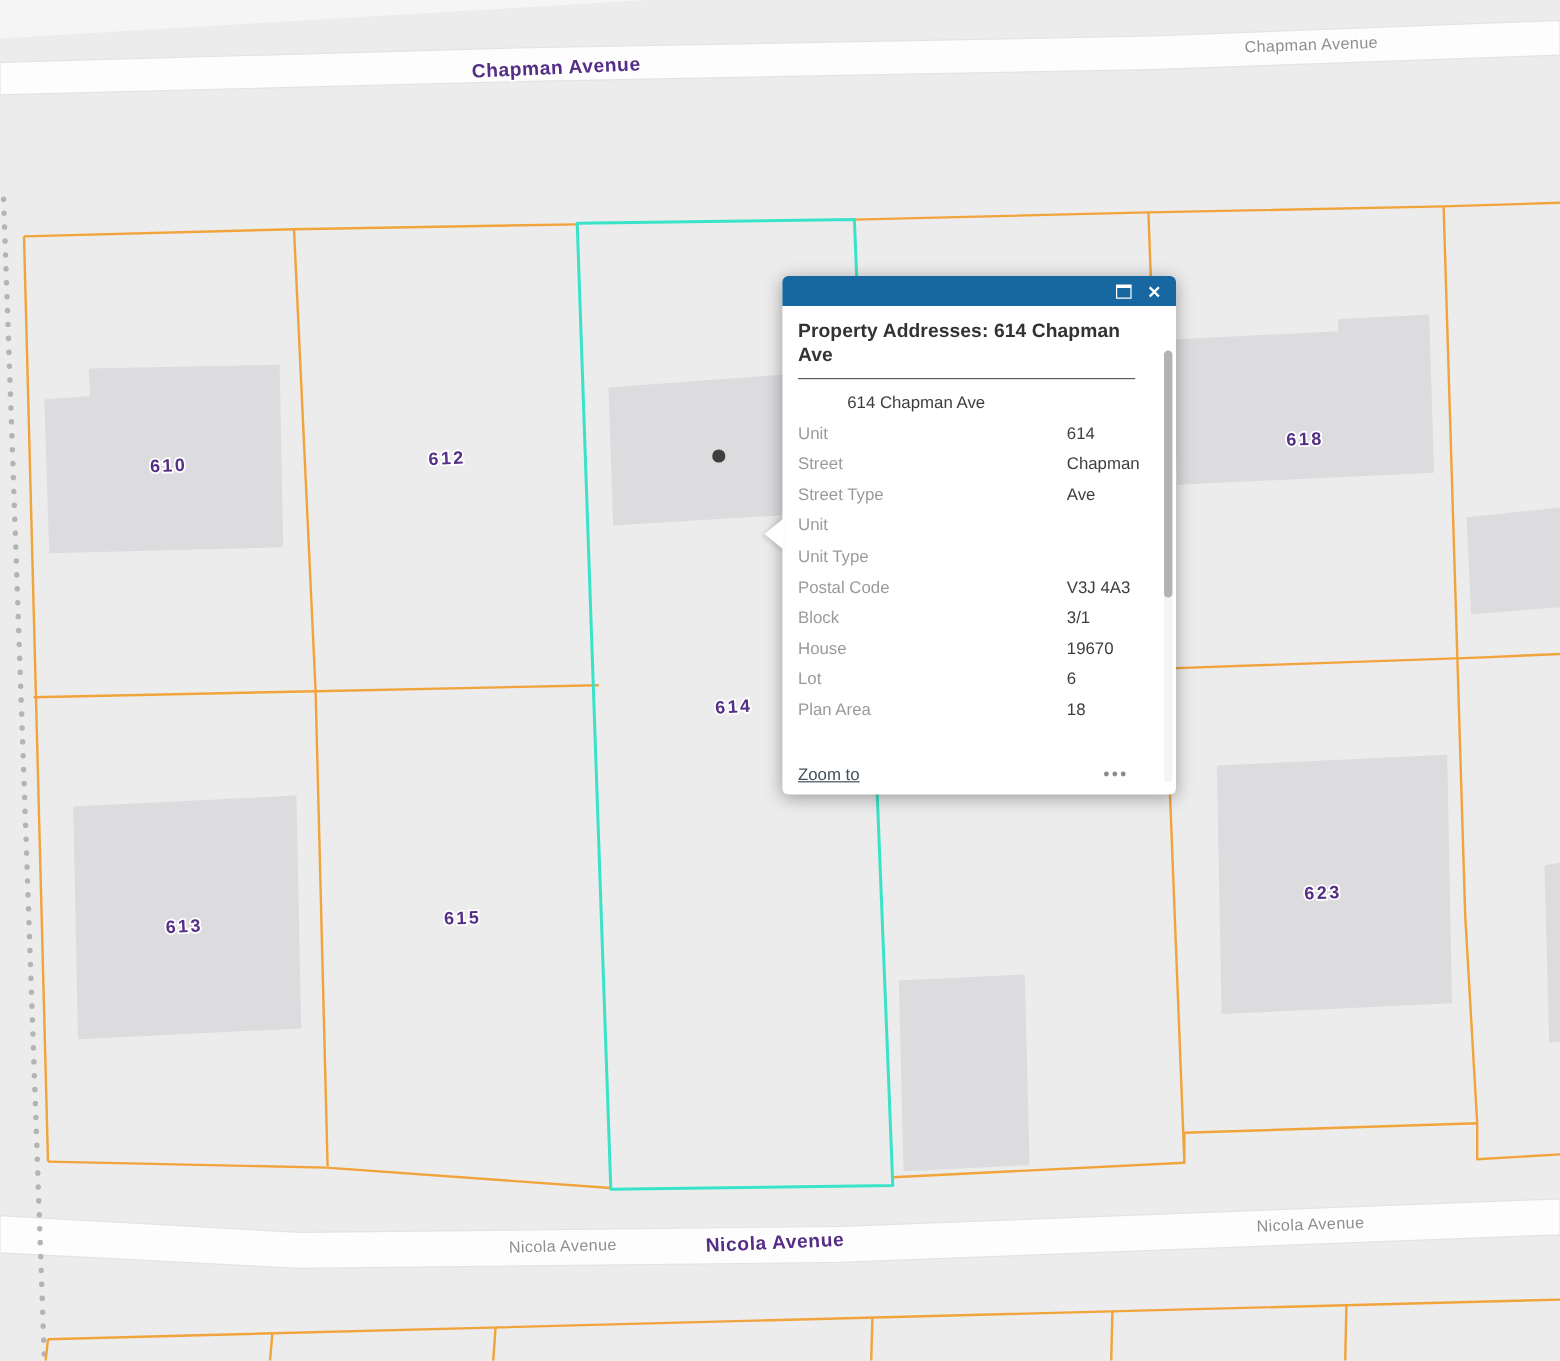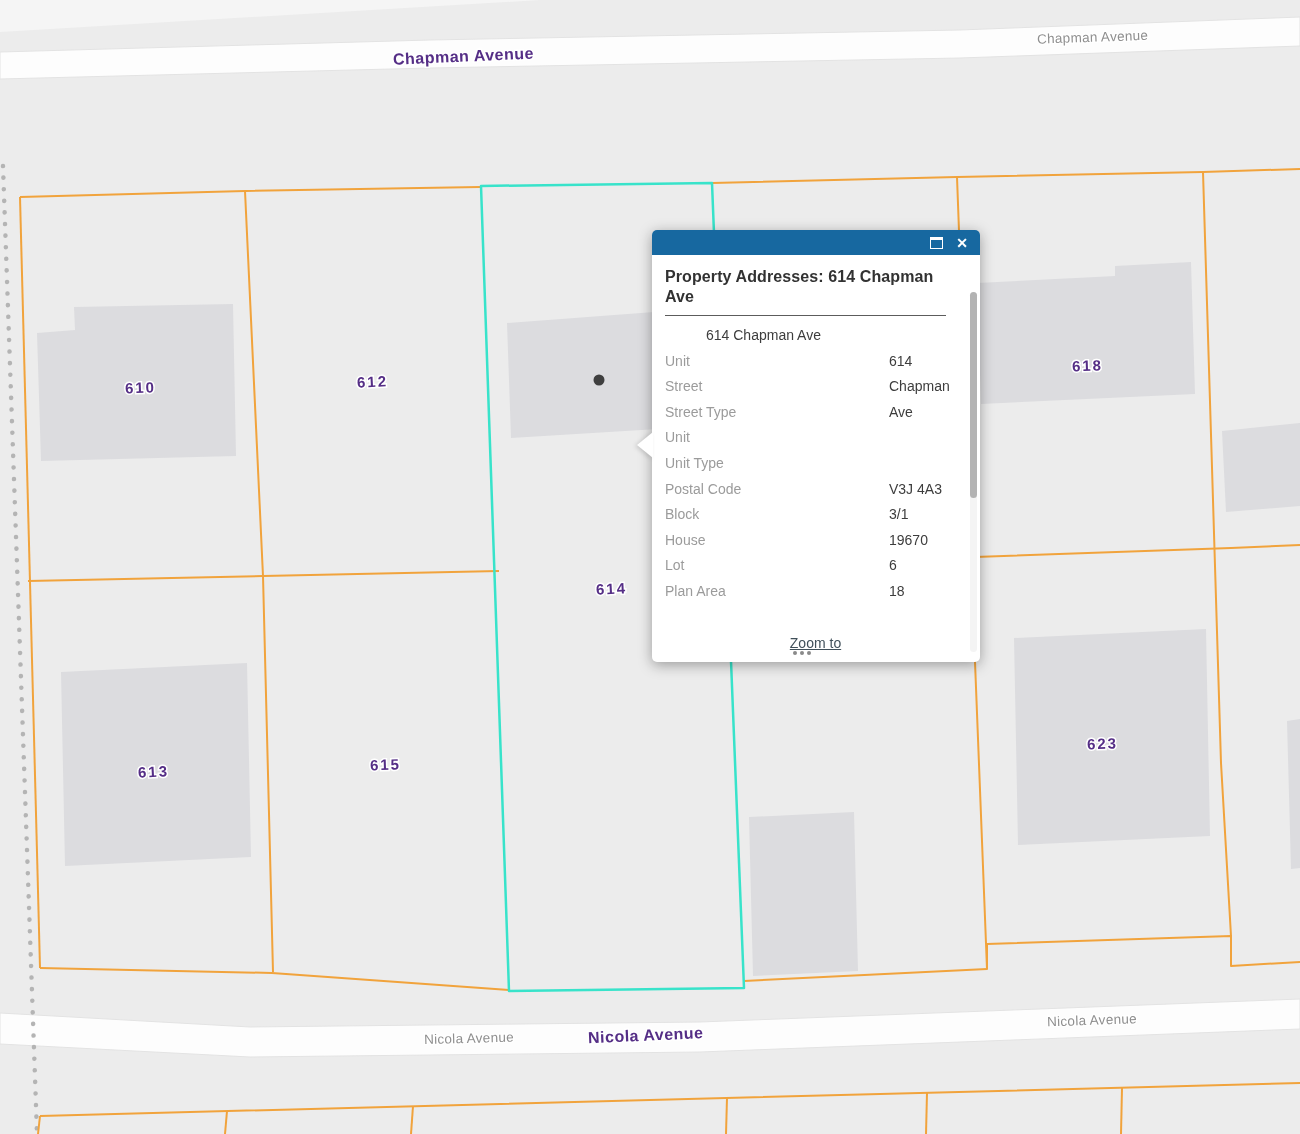--- a/index.html
+++ b/index.html
@@ -56,21 +56,21 @@
   .popup-title{
     font-size:16px;font-weight:bold;color:#323232;letter-spacing:0.1px;
     margin:0 6px 8px 0;line-height:1.25;
   }
   .popup-sep{height:0;border-top:1.5px solid #5c5c5c;margin:0 20px 11px 0;}
   .fieldrow{display:flex;margin-bottom:8.6px;}
   .f-label{width:183px;flex:none;font-size:14px;color:#9b9b9b;line-height:17px;min-height:17px;}
   .f-value{flex:1;font-size:14px;color:#3d3d3d;line-height:17px;padding-right:16px;word-wrap:break-word;margin-left:41px;}
   .popup-footer{
     position:absolute;left:13px;right:14px;bottom:7px;height:20px;
-    display:flex;align-items:center;justify-content:space-between;flex-direction:column;
+    display:flex;align-items:center;justify-content:space-between;
   }
   .zoomto{font-size:14px;color:#41505a;text-decoration:underline;cursor:pointer;}
   .dots{display:flex;gap:3px;align-items:center;margin-right:28px;cursor:pointer;}
   .dots i{width:4px;height:4px;border-radius:50%;background:#8a8a8a;display:block;}
   .pscroll-track{
     position:absolute;right:3px;top:62px;width:7px;height:360px;
     background:#f4f4f4;border-radius:4px;
   }
   .pscroll-thumb{
     position:absolute;right:3px;top:62px;width:7px;height:206px;

